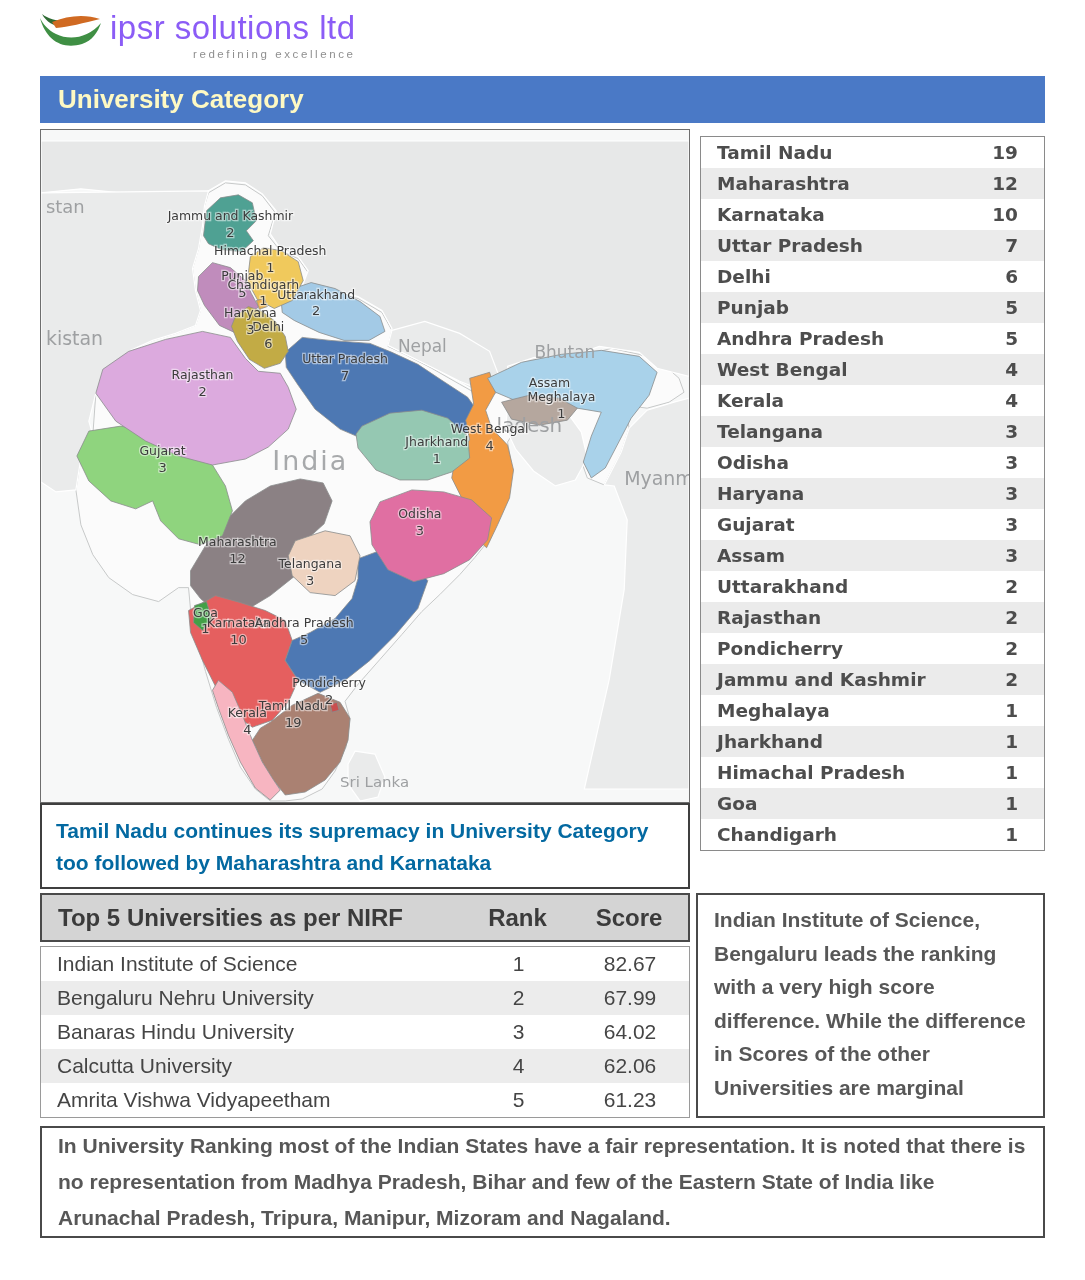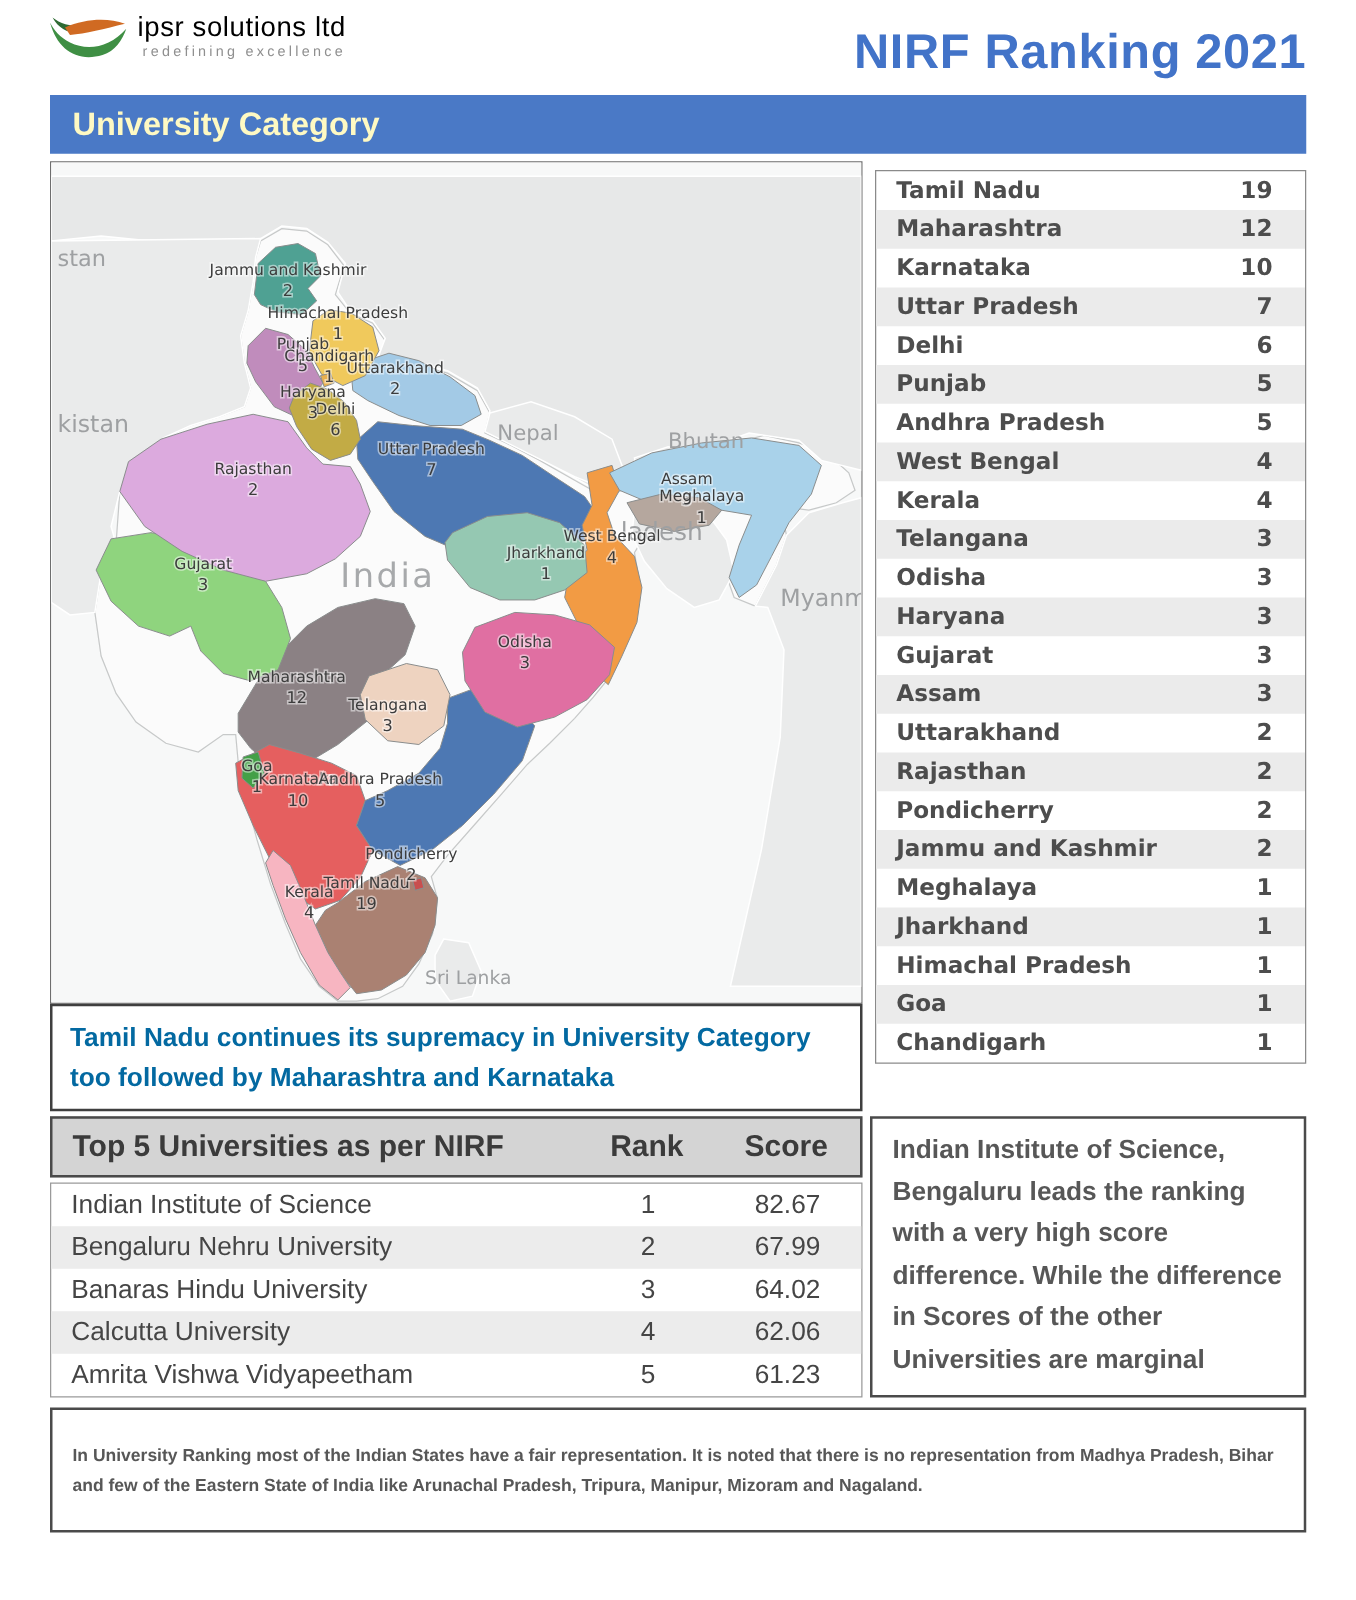--- a/index.html
+++ b/index.html
@@ -2,21 +2,21 @@
 <html><head>
 <meta charset="utf-8">
 <style>
   html,body{margin:0;padding:0;background:#ffffff;}
   .page{width:1085px;height:1280px;background:#ffffff;font-family:"Liberation Sans",sans-serif;position:relative;overflow:hidden;}
   
   .header{height:76px;position:relative;}
   .logo{position:absolute;left:38px;top:10px;display:flex;align-items:flex-start;}
   .logo svg{width:66px;height:52px;margin-right:6px;}
   .brand-wrap{display:flex;flex-direction:column;}
-  .brand{font-size:22px;color:#000000;letter-spacing:0.5px;line-height:1.1;}
+  .brand{font-size:33px;color:#8b5cf6;letter-spacing:0.5px;line-height:1.1;}
   .tagline{font-size:11.5px;color:#8f8f8f;letter-spacing:2.6px;align-self:flex-end;margin-top:2px;}
   .page-title{position:absolute;right:40px;top:20px;font-size:39px;font-weight:bold;color:#4273c8;letter-spacing:0.5px;}
   
   .banner{margin:0 40px;height:47px;background:#4a79c6;color:#fef9c3;font-size:26px;font-weight:bold;line-height:47px;padding-left:18px;box-sizing:border-box;}
   
   .main{margin:6px 40px 0;display:flex;gap:10px;}
   .left-col{width:650px;flex:none;}
   .map-panel{width:650px;height:674px;border:1px solid #6e6e6e;box-sizing:border-box;}
   .map-panel svg{width:100%;height:100%;display:block;background:#f7f8f8;}
   .caption-box{margin-top:0px;border:2px solid #3f3f3f;height:86px;box-sizing:border-box;padding:10px 14px;font-size:21px;font-weight:bold;color:#0369a1;line-height:1.5;}
@@ -29,21 +29,21 @@
   .top5{width:650px;flex:none;}
   .top5-header{display:flex;background:#d4d4d4;border:2px solid #4a4a4a;height:49px;align-items:center;font-weight:bold;color:#3b3b3b;font-size:24px;box-sizing:border-box;}
   .t5-name{flex:1;padding-left:16px;}
   .t5-rank{width:105px;text-align:center;flex:none;}
   .t5-score{width:118px;text-align:center;flex:none;}
   .top5-body{border:1px solid #9a9a9a;margin-top:4px;}
   .trow{display:flex;align-items:center;height:34px;font-size:21px;font-weight:normal;color:#454545;}
   .trow:nth-child(even){background:#ececec;}
   .side-note{flex:1;border:2px solid #4a4a4a;padding:8px 16px;font-size:21px;font-weight:bold;color:#575757;line-height:1.6;}
   
-  .footer{margin:8px 40px 0;border:2px solid #4a4a4a;padding:24px 16px;font-size:14px;font-weight:bold;color:#575757;line-height:1.72;}
+  .footer{margin:8px 40px 0;border:2px solid #4a4a4a;padding:0 16px;font-size:21px;font-weight:bold;color:#575757;line-height:1.72;}
   
   .country{fill:#eaebeb;stroke:#ffffff;stroke-width:1.2;}
   .topstrip{fill:#e7e8e8;stroke:#ffffff;stroke-width:1.2;}
   .india{fill:#fbfbfb;stroke:#c7c9c9;stroke-width:1;}
   .state{stroke:#8a8d8d;stroke-width:0.8;stroke-linejoin:round;}
   .slabel{font-family:"DejaVu Sans",sans-serif;font-size:12.5px;fill:#3c3c3c;text-anchor:middle;paint-order:stroke;stroke:#ffffff;stroke-width:2.5px;stroke-opacity:0.5;}
   .scount{font-family:"DejaVu Sans",sans-serif;font-size:13px;fill:#3c3c3c;text-anchor:middle;paint-order:stroke;stroke:#ffffff;stroke-width:2.5px;stroke-opacity:0.5;}
   .clabel{font-family:"DejaVu Sans",sans-serif;fill:#9ea0a2;}
   .india-label{font-family:"DejaVu Sans",sans-serif;font-size:27px;fill:#a7a9ab;letter-spacing:2px;}
 </style>
@@ -57,21 +57,20 @@
       <svg viewBox="0 0 66 52">
         <path d="M4,4 C14,12 30,13 44,8 C30,20 12,19 4,4 Z" fill="#2e6b33"></path>
         <path d="M14,12 C30,5 48,4 62,9 C46,13 30,17 18,18 Z" fill="#d06a22"></path>
         <path d="M2,8 C8,30 24,40 44,34 C54,31 60,22 63,13 C50,28 32,31 18,24 C10,20 5,14 2,8 Z" fill="#3f8f44"></path>
       </svg>
       <div class="brand-wrap">
         <span class="brand">ipsr solutions ltd</span>
         <span class="tagline">redefining excellence</span>
       </div>
     </div>
-    <div class="page-title">NIRF Ranking 2021</div>
   </div>
 
   <div class="banner">
     <span>University Category</span>
   </div>
 
   <div class="main">
     <div class="left-col">
       <div class="map-panel">
         <svg id="india-map" viewBox="0 0 650 652">

